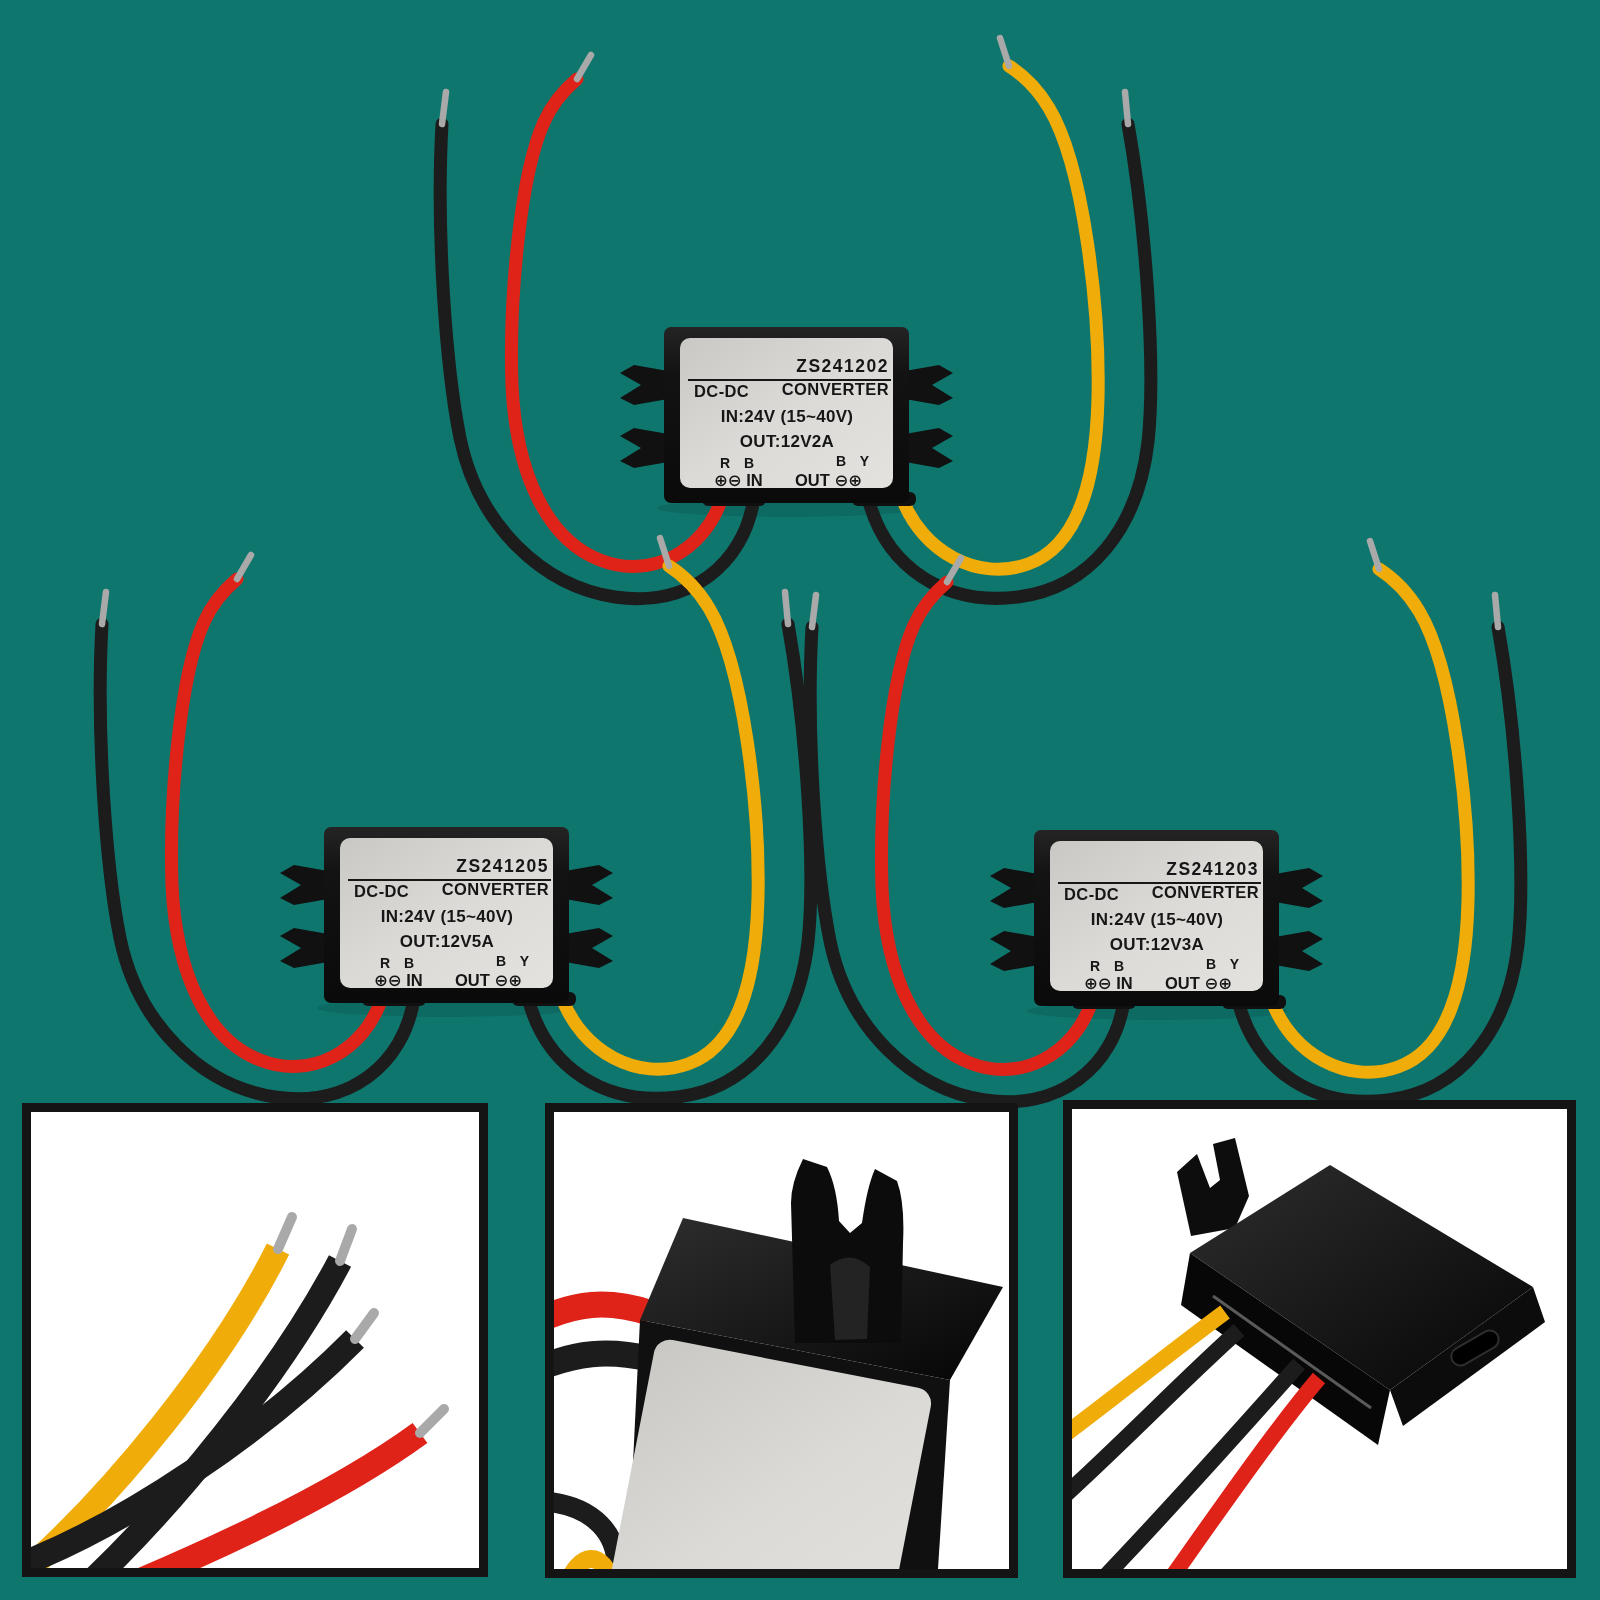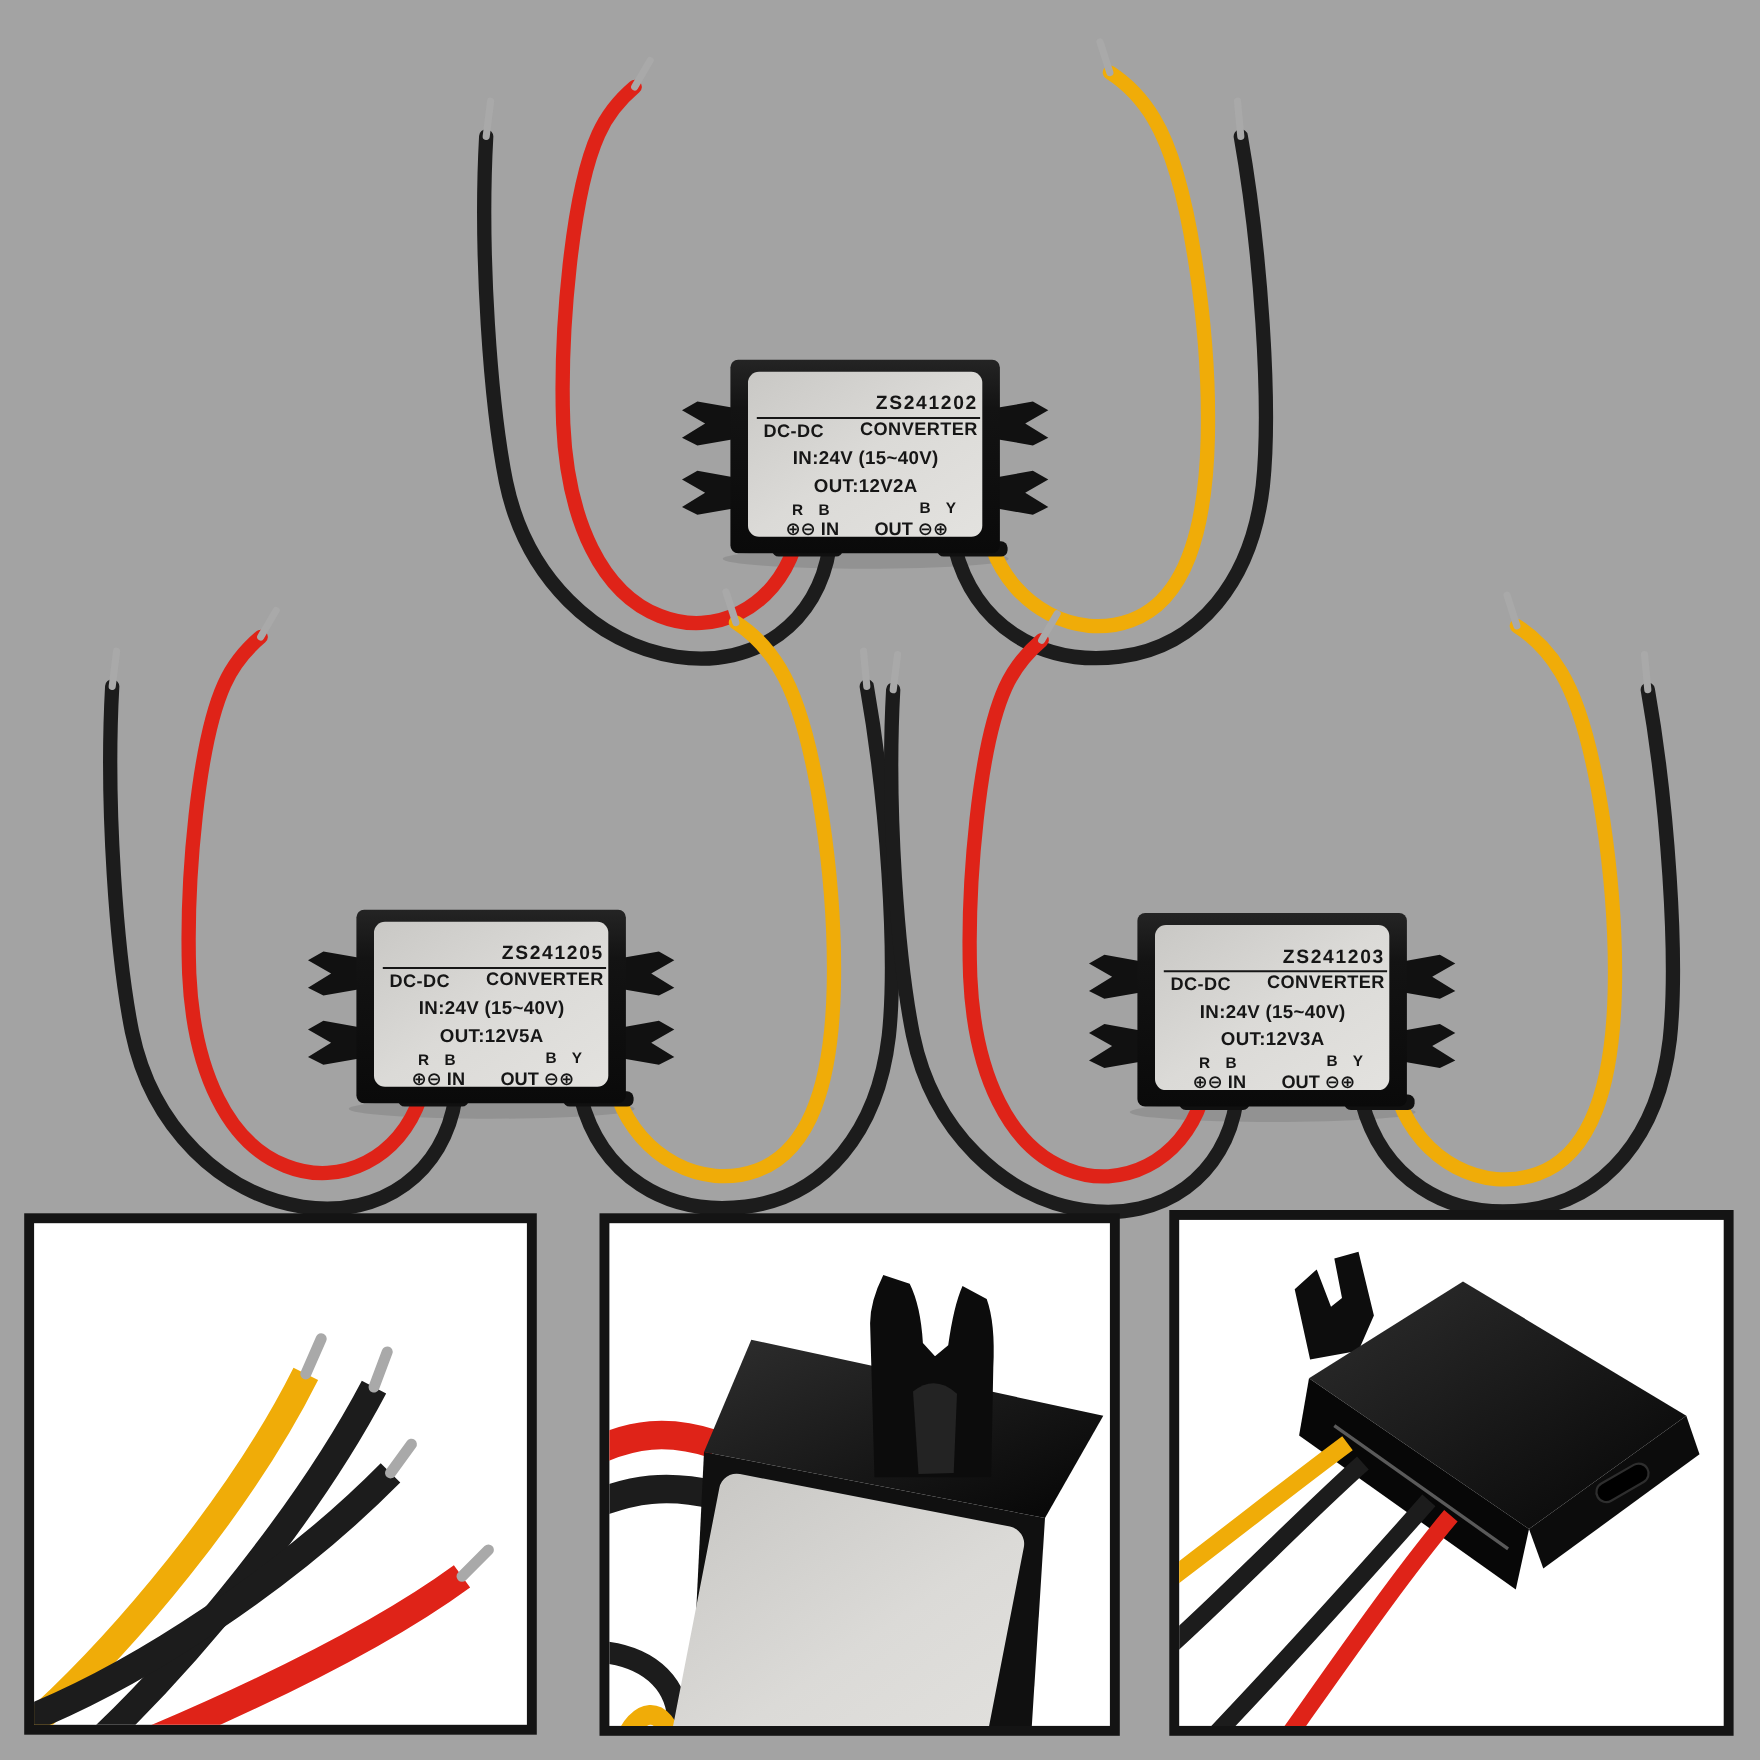--- a/index.html
+++ b/index.html
@@ -1,16 +1,16 @@
 <!DOCTYPE html>
 <html><head>
 <meta charset="utf-8">
 <style>
   html,body{margin:0;padding:0;background:#ffffff;}
-  .canvas{position:relative;width:1600px;height:1600px;background:#a3a3a3;overflow:hidden;
+  .canvas{position:relative;width:1600px;height:1600px;background:#0f766e;overflow:hidden;
           font-family:"Liberation Sans","DejaVu Sans",sans-serif;}
   svg text{fill:#161616;font-family:"Liberation Sans","DejaVu Sans",sans-serif;}
   .t-model{font-weight:bold;font-size:17.5px;letter-spacing:1.5px;}
   .t-sub{font-weight:bold;font-size:16.5px;letter-spacing:.4px;}
   .t-spec{font-weight:bold;font-size:17px;letter-spacing:.3px;}
   .t-code{font-weight:bold;font-size:14px;letter-spacing:5px;}
   .t-term{font-weight:bold;font-size:16.5px;}
 </style>
 </head>
 <body>

